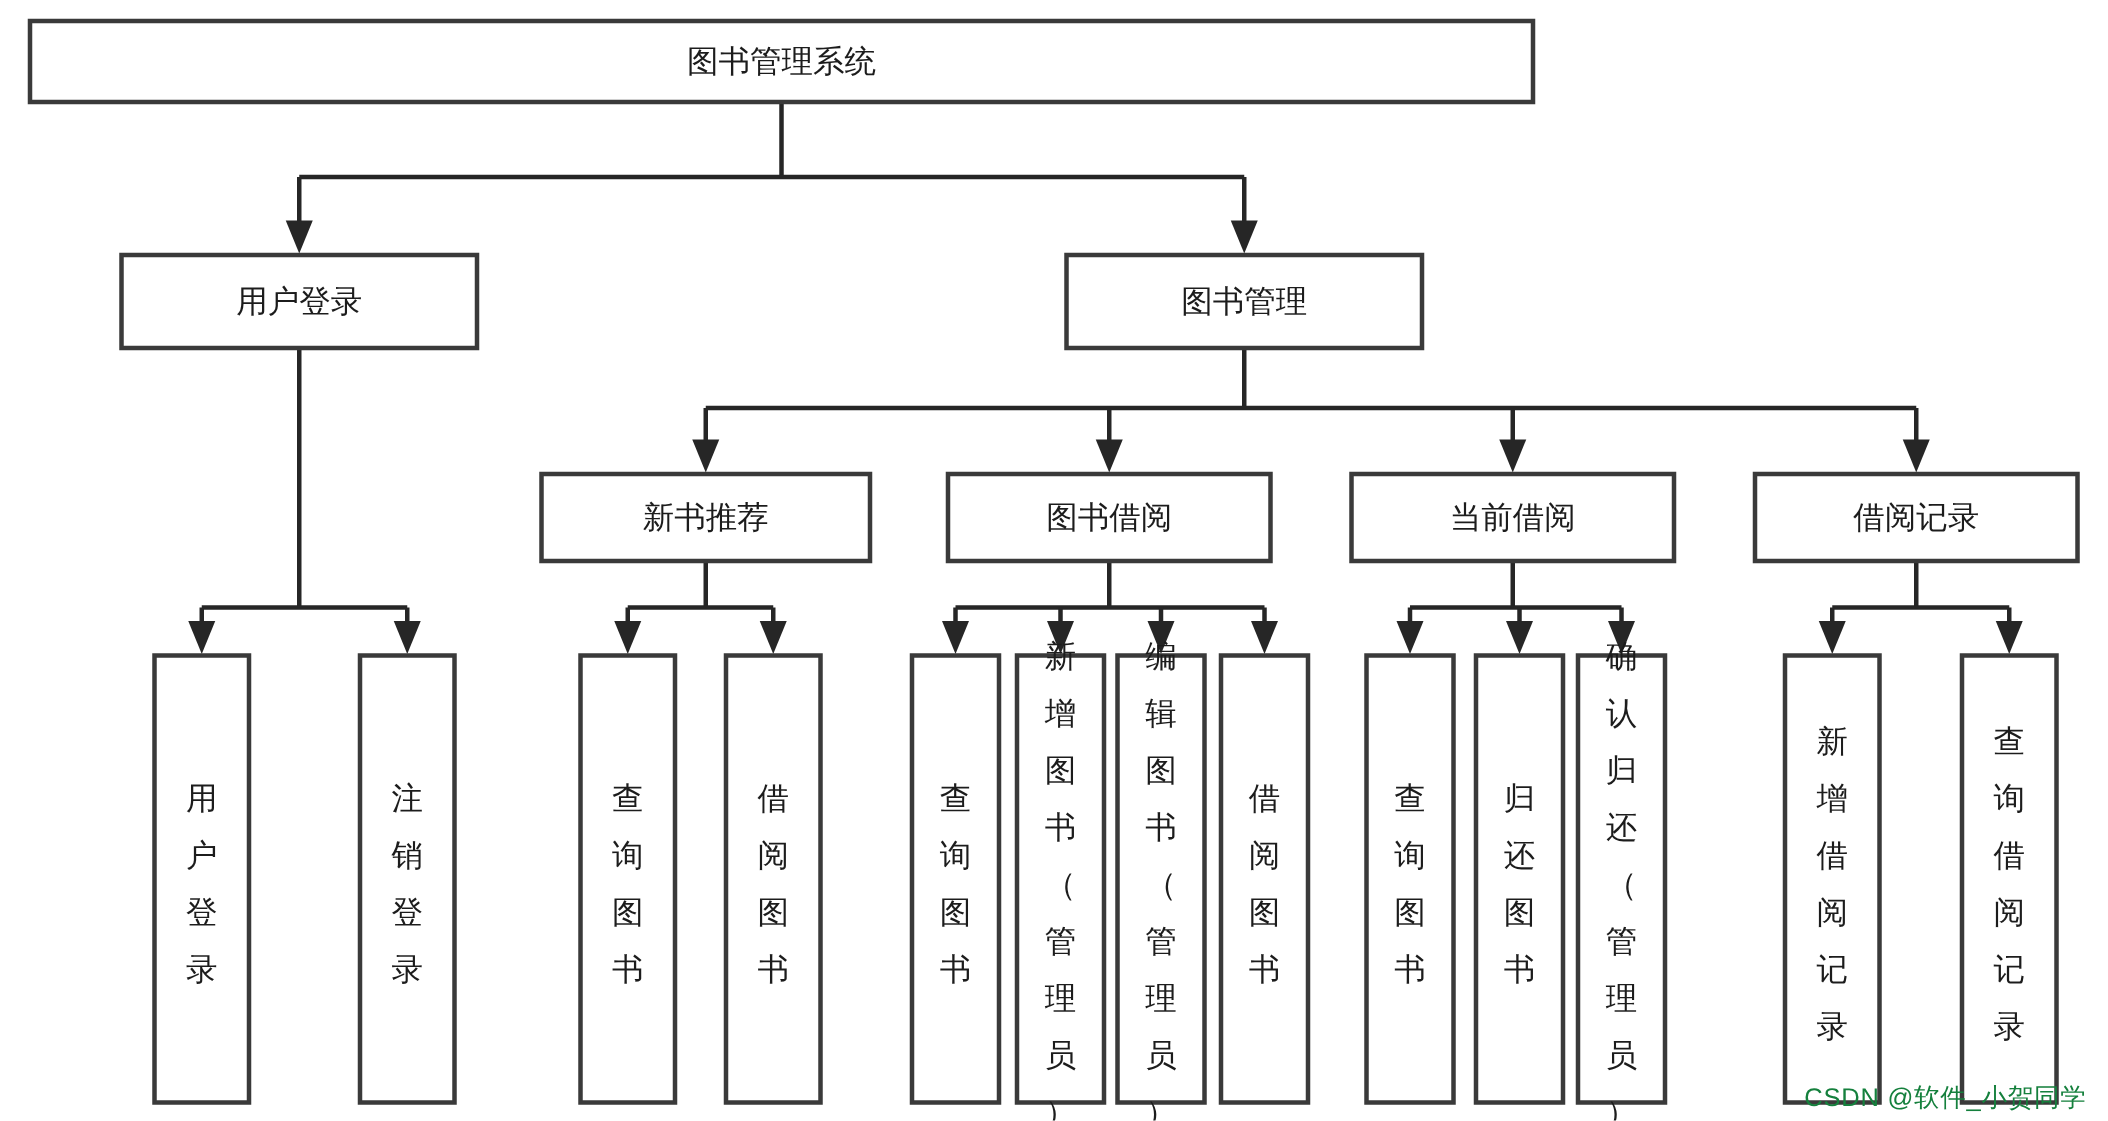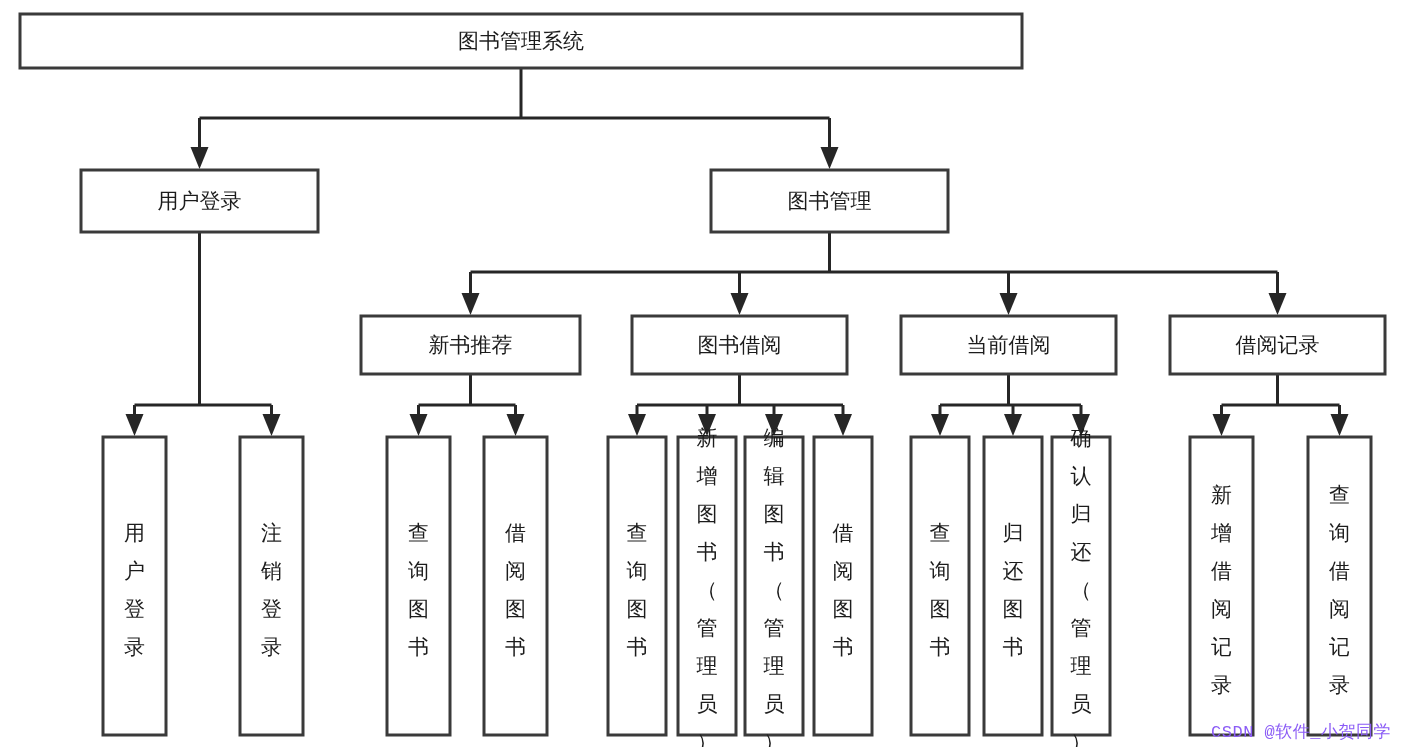--- a/index.html
+++ b/index.html
@@ -52,23 +52,23 @@
   .node-label-v {
     font-family: "DejaVu Sans", "Liberation Sans", sans-serif;
     font-size: 21px;
     fill: #1c1c1c;
     text-anchor: middle;
   }
   .watermark {
     position: absolute;
     right: 14px;
     bottom: 4px;
-    font-family: Liberation Mono, monospace;
+    font-family: Liberation Sans, sans-serif;
     font-size: 17px;
-    color: #8b5cf6;
+    color: #15803d;
     letter-spacing: 0.5px;
     white-space: nowrap;
     user-select: none;
   }
 </style>
 </head>
 <body>
 
 <div id="diagram-root">
   <svg class="flow" viewBox="0 0 1405 747" xmlns="http://www.w3.org/2000/svg">

